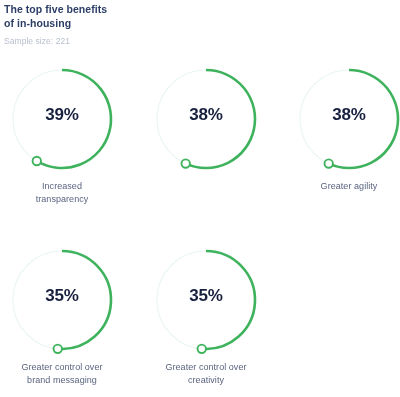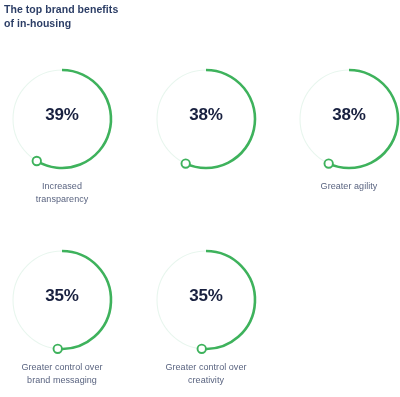--- a/index.html
+++ b/index.html
@@ -96,22 +96,23 @@
     line-height: 12.5px;
     color: #5a6480;
     letter-spacing: 0.05px;
     white-space: pre-line;
   }
 </style>
 </head>
 <body>
 
 <div class="header">
-  <div class="header-title">The top brand benefits
+  <div class="header-title">The top five benefits
 of in-housing</div>
+  <div class="header-subtitle">Sample size: 221</div>
 </div>
 
 <div class="charts">
 
   <div class="chart-row row-1">
 
     <div class="chart-cell col-1">
       <svg class="donut" viewBox="0 0 134 110">
           <circle cx="67" cy="55" r="49" fill="none" stroke="#e8f6ee" stroke-width="1.1"></circle>
           <path d="M 67 6 A 49 49 0 1 1 41.763134329407336 97.0011977344035" fill="none" stroke="#3EB25C" stroke-width="2.6" stroke-linecap="butt"></path>

